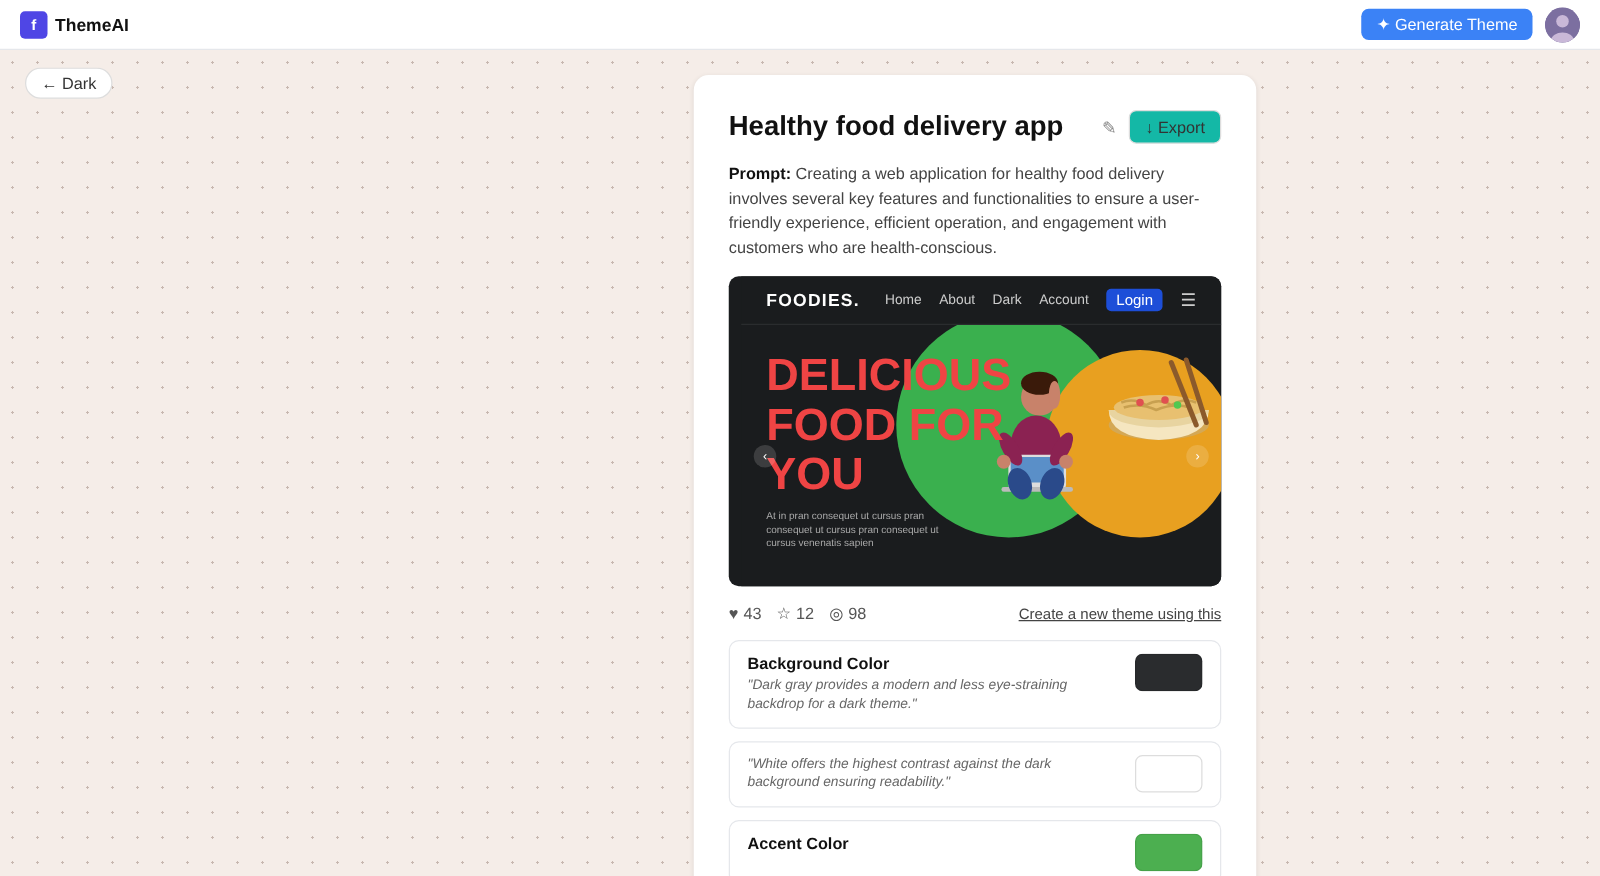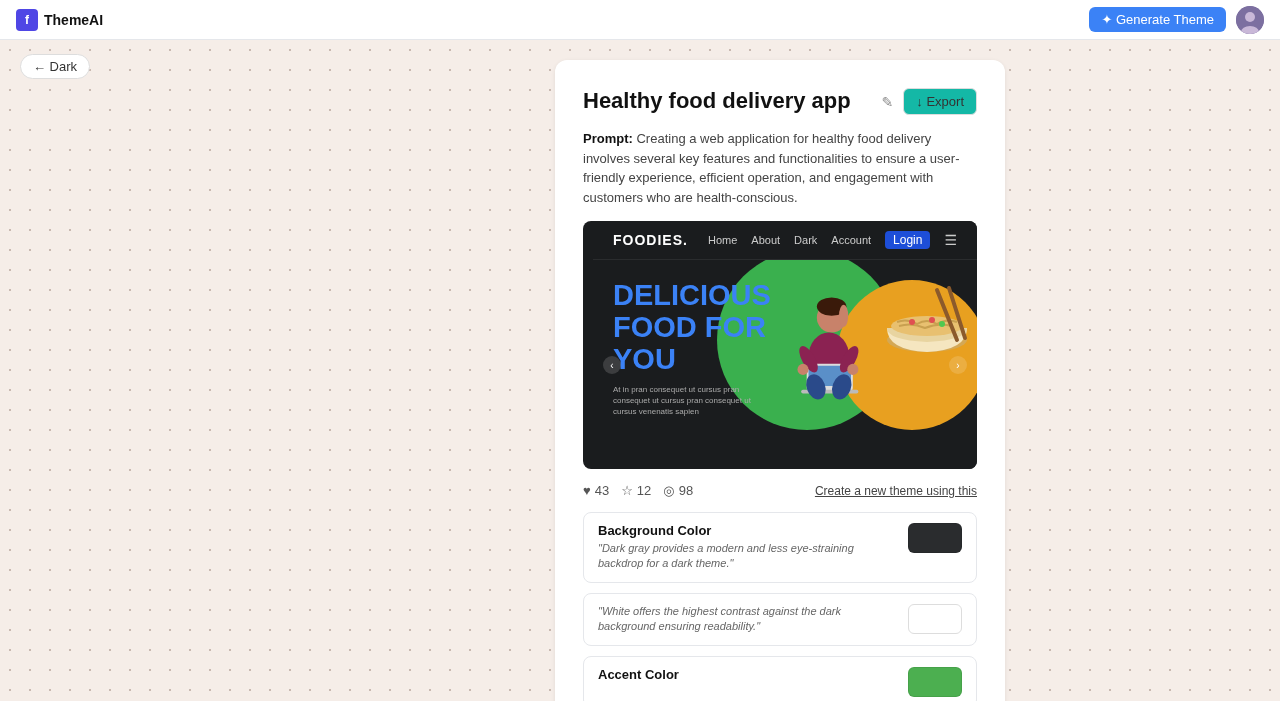--- a/index.html
+++ b/index.html
@@ -212,22 +212,22 @@
 
     .foodies-hero {
       background: #1a1c1e;
       padding: 20px 20px 10px;
       position: relative;
       height: 210px;
       overflow: hidden;
     }
 
     .foodies-hero-title {
-      color: #3b82f6;
-      font-size: 29px;
+      color: #ef4444;
+      font-size: 36px;
       font-weight: 900;
       line-height: 1.1;
       text-transform: uppercase;
       position: relative;
       z-index: 2;
       max-width: 200px;
     }
 
     .foodies-hero-subtitle {
       color: #aaa;

